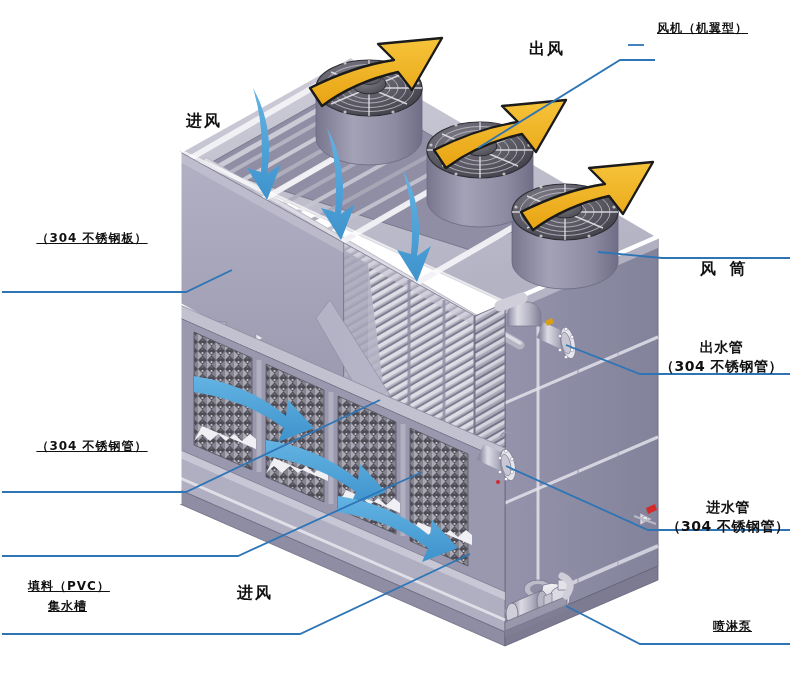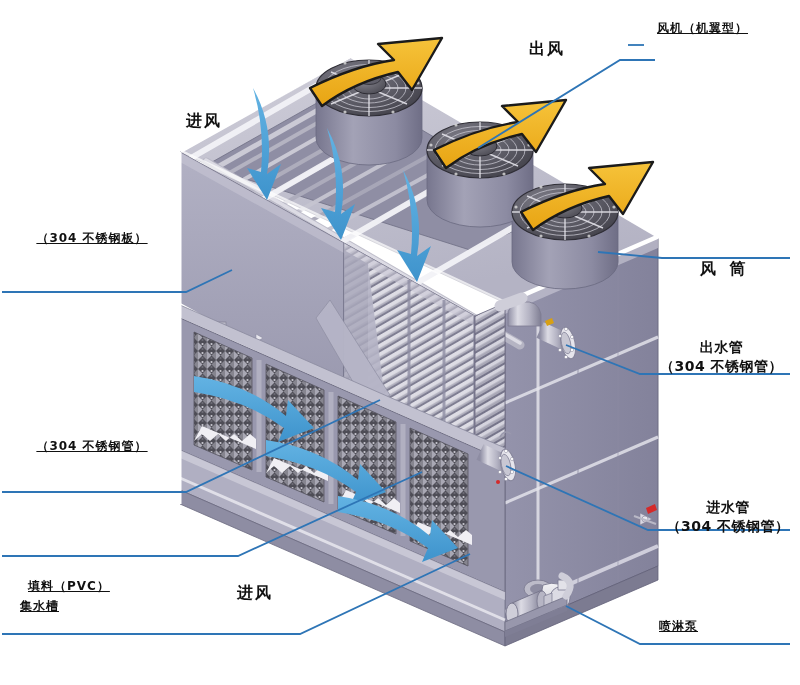--- a/index.html
+++ b/index.html
@@ -433,21 +433,21 @@
   </div>
 
   <div class="lbl s15" style="left:28px;top:534px;margin-top:44px;">
     <span class="l1">填料（PVC）</span>
   </div>
 
   <div class="lbl s16 c" style="left:237px;top:556px;">
     <span class="l1">进风</span>
   </div>
 
-  <div class="lbl s15" style="left:20px;top:598px;">
+  <div class="lbl s15" style="left:48px;top:598px;">
     <span class="l1">集水槽</span>
   </div>
 
-  <div class="lbl s15" style="left:635px;top:618px;padding-left:24px;">
+  <div class="lbl s15" style="left:689px;top:618px;padding-left:24px;">
     <span class="l1">喷淋泵</span>
   </div>
 
 </div>
 
 </body></html>

